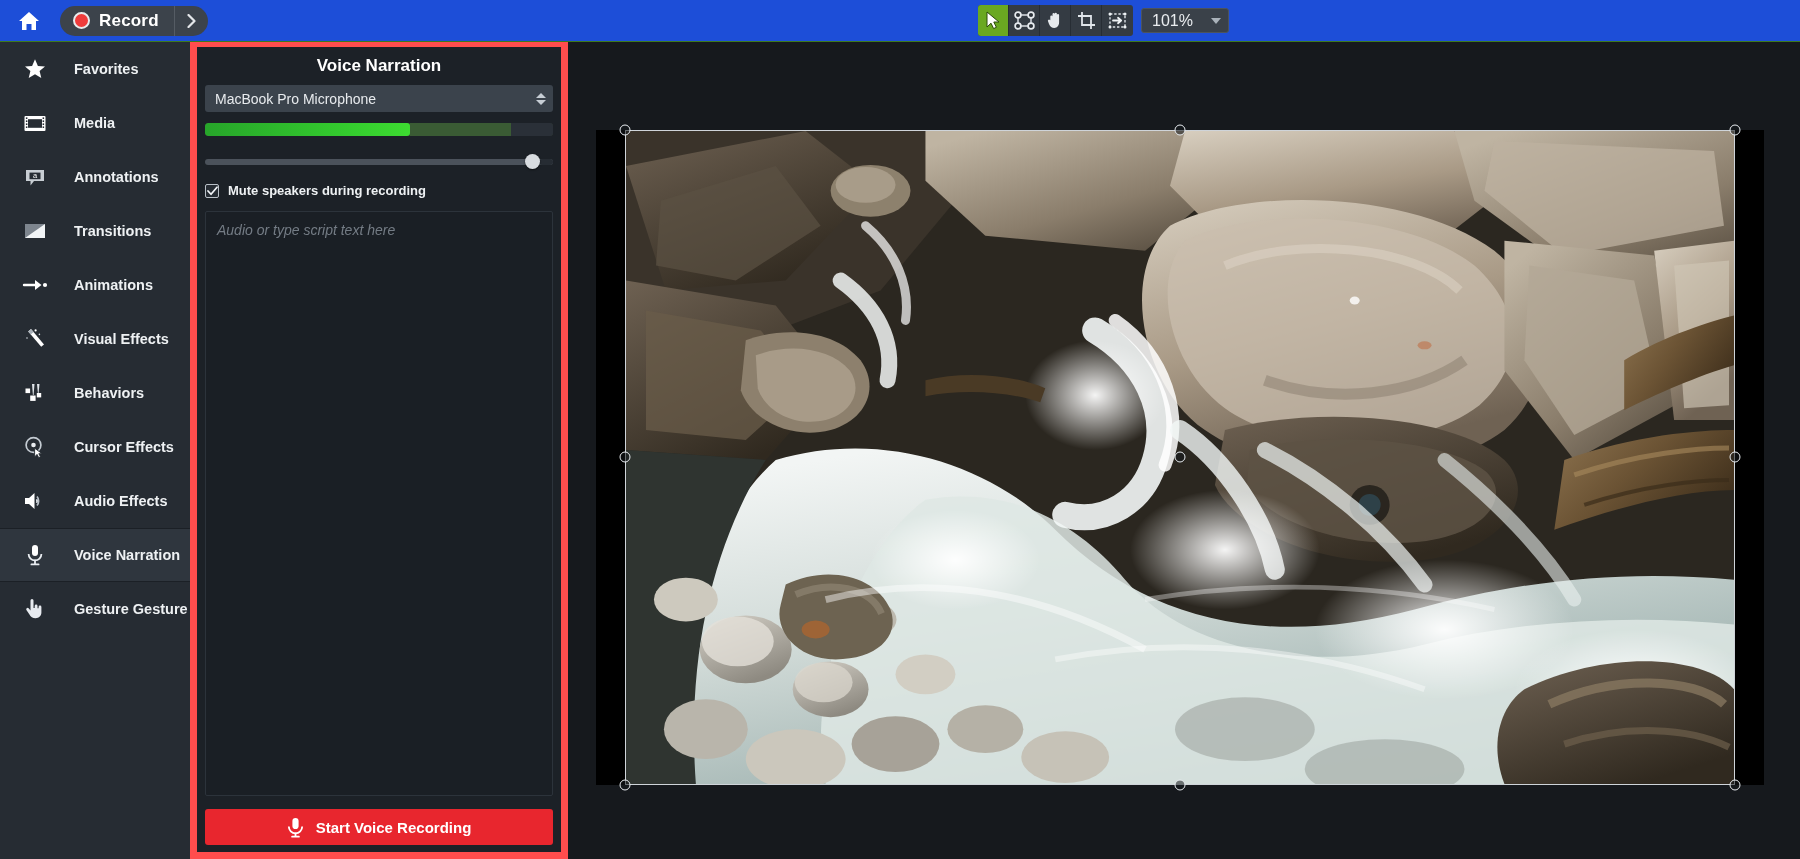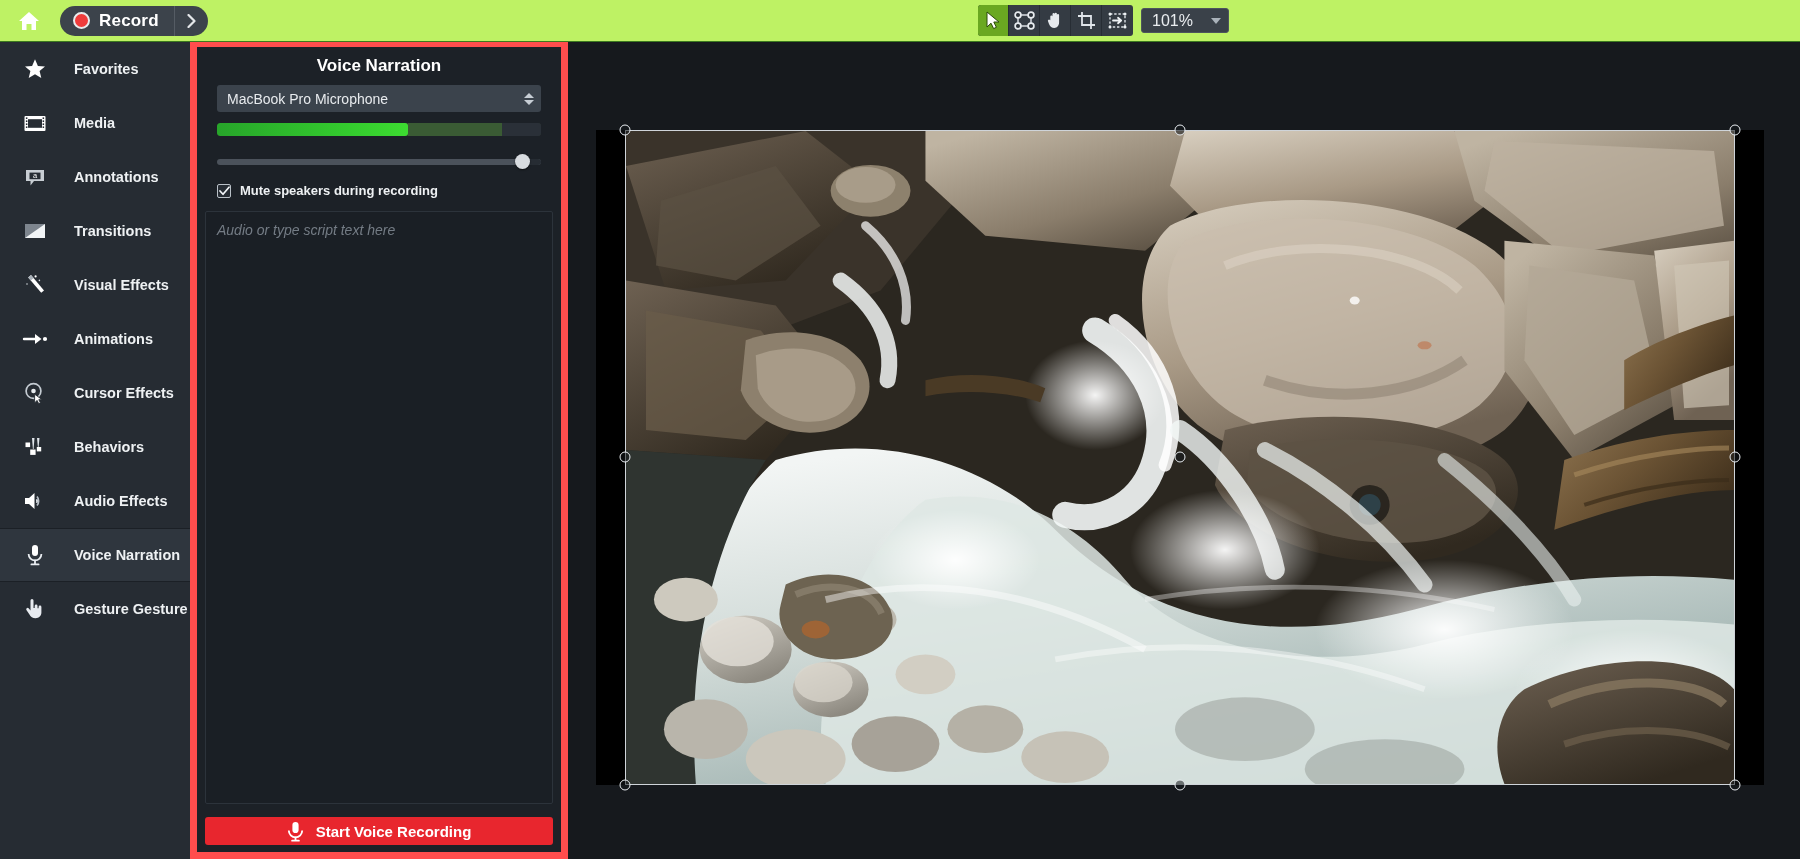--- a/index.html
+++ b/index.html
@@ -8,21 +8,21 @@
     background: #1d2329;
     font-family: "Liberation Sans", sans-serif;
     overflow: hidden;
   }
 
   #app { position: relative; width: 1800px; height: 859px; background: #161a1f; }
 
   
   .topbar {
     position: absolute; top: 0; left: 0; width: 1800px; height: 42px;
-    background: #bef264;
+    background: #1d4ed8;
     border-bottom: 1px solid #3c7a1e;
     display: flex; align-items: center;
   }
   .home-btn {
     width: 58px; height: 42px;
     display: flex; align-items: center; justify-content: center;
     cursor: pointer;
   }
   .record-pill {
     display: flex; align-items: center;
@@ -107,21 +107,21 @@
     position: absolute; left: 197px; top: 47px;
     width: 364px; height: 812px;
     background: #1c2127;
     display: flex; flex-direction: column;
   }
   .panel-title {
     height: 38px; line-height: 38px; text-align: center;
     color: #fff; font-size: 17px; font-weight: bold;
     background: #1c2127;
   }
-  .panel-body { padding: 0 20px; }
+  .panel-body { padding: 0 8px; }
 
   .mic-select {
     height: 27px; background: #3b434c; border-radius: 3px;
     display: flex; align-items: center; justify-content: space-between;
     padding: 0 4px 0 10px; cursor: pointer; margin-bottom: 11px;
   }
   .mic-select .mic-name { color: #e8ebee; font-size: 14px; }
   .stepper { display: flex; flex-direction: column; gap: 2px; padding-right: 3px; }
   .step-up {
     width: 0; height: 0; border-left: 5px solid transparent;
@@ -180,21 +180,21 @@
 
   .script-box {
     flex: 1; margin: 0 8px; background: #1a1f25;
     border: 1px solid #2c333b; border-radius: 2px;
     padding: 9px 11px; overflow: hidden;
   }
   .script-ph { color: #747c85; font-size: 14px; font-style: italic; }
 
   .panel-footer { padding: 13px 8px 14px; }
   .rec-button {
-    width: 100%; height: 28px; background: #e8262e; border: none;
+    width: 100%; height: 36px; background: #e8262e; border: none;
     border-radius: 3px; color: #fff; font-size: 15px; font-weight: bold;
     display: flex; align-items: center; justify-content: center; gap: 12px;
     cursor: pointer; font-family: "Liberation Sans", sans-serif;
   }
 
   
   .canvas-area {
     position: absolute; left: 568px; top: 42px;
     width: 1232px; height: 817px; background: #16191d;
   }
@@ -336,64 +336,64 @@
         <svg width="24" height="18" viewBox="0 0 24 18">
           <path d="M2 2 H22 V16 H2 Z" fill="#7d858e"></path>
           <path d="M2 16 L22 2 L22 16 Z" fill="#f1f4f6"></path>
         </svg>
       </span>
       <span class="side-label">Transitions</span>
     </div>
 
     <div class="side-item">
       <span class="side-icon">
+        <svg width="26" height="18" viewBox="0 0 26 18">
+          <path d="M2 9 H15" stroke="#fff" stroke-width="2.4" stroke-linecap="round"></path>
+          <path d="M13 4 L19.5 9 L13 14 Z" fill="#fff"></path>
+          <circle cx="23" cy="9" r="2.1" fill="#fff"></circle>
+        </svg>
+      </span>
+      <span class="side-label">Animations</span>
+    </div>
+
+    <div class="side-item">
+      <span class="side-icon">
         <svg width="24" height="24" viewBox="0 0 24 24">
           <path d="M5.2 4.4 L8 2 L21 17.4 L18.2 19.8 Z" fill="#fff"></path>
           <path d="M5.2 4.4 L8 2 L10.6 5.1 L7.8 7.5 Z" fill="#a9b1b9"></path>
           <circle cx="12.6" cy="3.4" r="1.1" fill="#fff"></circle>
           <circle cx="16.4" cy="7.4" r="0.8" fill="#cfd5db"></circle>
           <circle cx="4" cy="11" r="0.8" fill="#cfd5db"></circle>
         </svg>
       </span>
       <span class="side-label">Visual Effects</span>
     </div>
 
     <div class="side-item">
       <span class="side-icon">
-        <svg width="26" height="18" viewBox="0 0 26 18">
-          <path d="M2 9 H15" stroke="#fff" stroke-width="2.4" stroke-linecap="round"></path>
-          <path d="M13 4 L19.5 9 L13 14 Z" fill="#fff"></path>
-          <circle cx="23" cy="9" r="2.1" fill="#fff"></circle>
-        </svg>
-      </span>
-      <span class="side-label">Animations</span>
-    </div>
-
-    <div class="side-item">
-      <span class="side-icon">
-        <svg width="24" height="24" viewBox="0 0 24 24">
-          <circle cx="10.5" cy="10" r="7.4" fill="none" stroke="#c4cbd2" stroke-width="1.7"></circle>
-          <circle cx="10.5" cy="10" r="2.3" fill="#e8ecf0"></circle>
-          <path d="M11.6 13.2 L11.6 22 L14 19.4 L15.7 22.6 L17.5 21.8 L15.8 18.7 L19.2 18.7 Z" fill="#fff" stroke="#262c33" stroke-width="0.9"></path>
-        </svg>
-      </span>
-      <span class="side-label">Cursor Effects</span>
-    </div>
-
-    <div class="side-item">
-      <span class="side-icon">
         <svg width="24" height="22" viewBox="0 0 24 22">
           <path d="M9 2 L11.5 2 L10.6 13 L9.9 13 Z" fill="#dfe4e9"></path>
           <path d="M14 2 L16.5 2 L15.6 11 L14.9 11 Z" fill="#dfe4e9"></path>
           <rect x="2.5" y="6.5" width="4.6" height="4.6" fill="#fff"></rect>
           <rect x="7.2" y="13.5" width="5.4" height="5.4" fill="#fff"></rect>
           <rect x="13.8" y="11" width="4.4" height="4.4" fill="#fff"></rect>
         </svg>
       </span>
       <span class="side-label">Behaviors</span>
+    </div>
+
+    <div class="side-item">
+      <span class="side-icon">
+        <svg width="24" height="24" viewBox="0 0 24 24">
+          <circle cx="10.5" cy="10" r="7.4" fill="none" stroke="#c4cbd2" stroke-width="1.7"></circle>
+          <circle cx="10.5" cy="10" r="2.3" fill="#e8ecf0"></circle>
+          <path d="M11.6 13.2 L11.6 22 L14 19.4 L15.7 22.6 L17.5 21.8 L15.8 18.7 L19.2 18.7 Z" fill="#fff" stroke="#262c33" stroke-width="0.9"></path>
+        </svg>
+      </span>
+      <span class="side-label">Cursor Effects</span>
     </div>
 
     <div class="side-item">
       <span class="side-icon">
         <svg width="24" height="22" viewBox="0 0 24 22">
           <path d="M2 8 H6 L11.5 3 V19 L6 14 H2 Z" fill="#fff"></path>
           <path d="M14 6.5 A7 7 0 0 1 14 15.5" fill="none" stroke="#b9c0c8" stroke-width="1.7"></path>
           <path d="M13.6 9.2 A3.6 3.6 0 0 1 13.6 12.8" fill="none" stroke="#e6ebf0" stroke-width="1.7"></path>
         </svg>
       </span>

